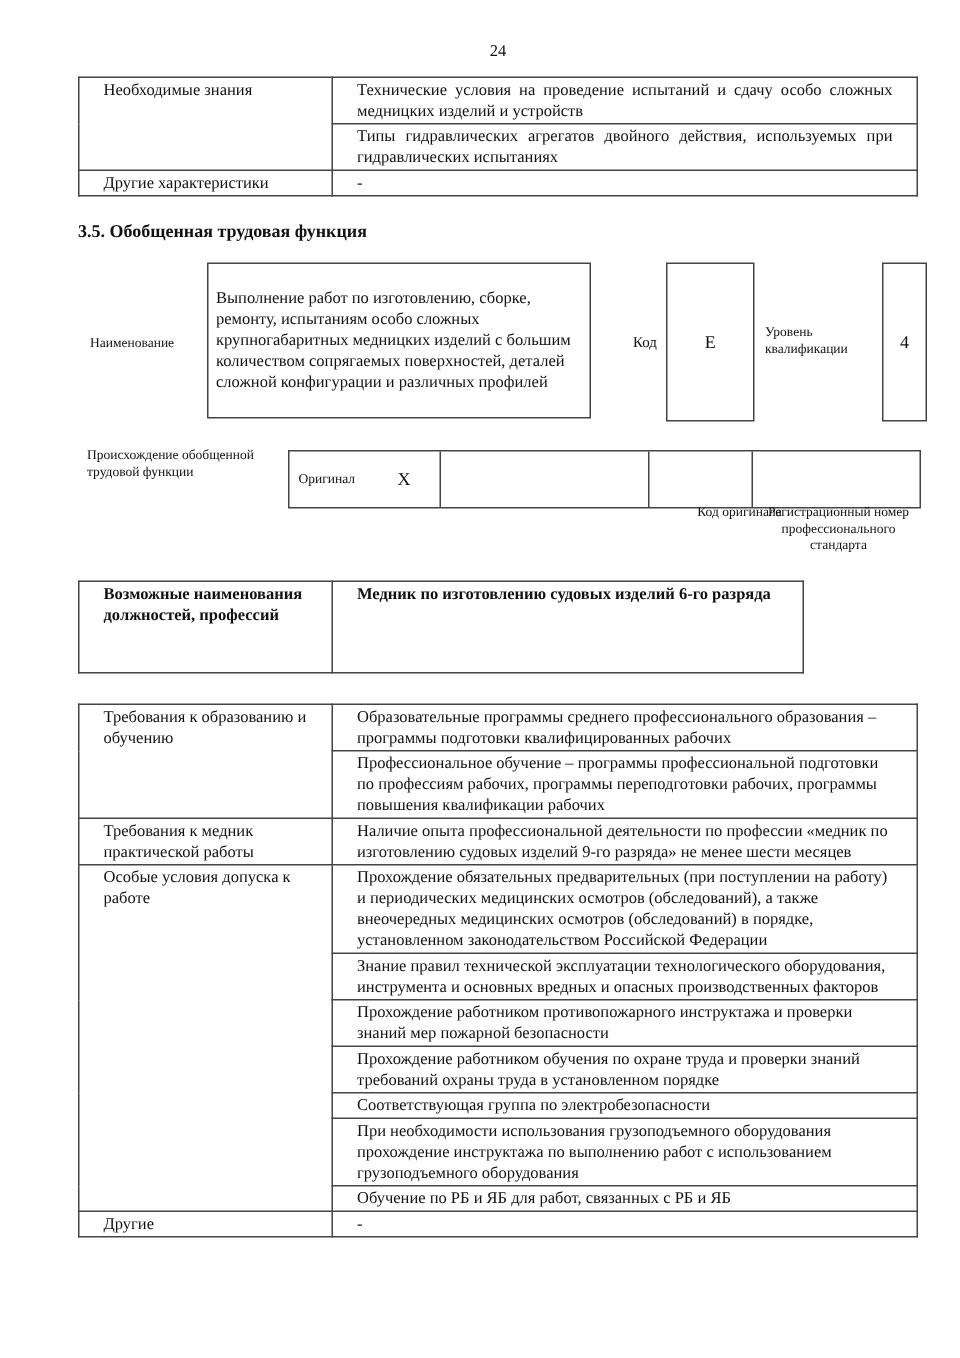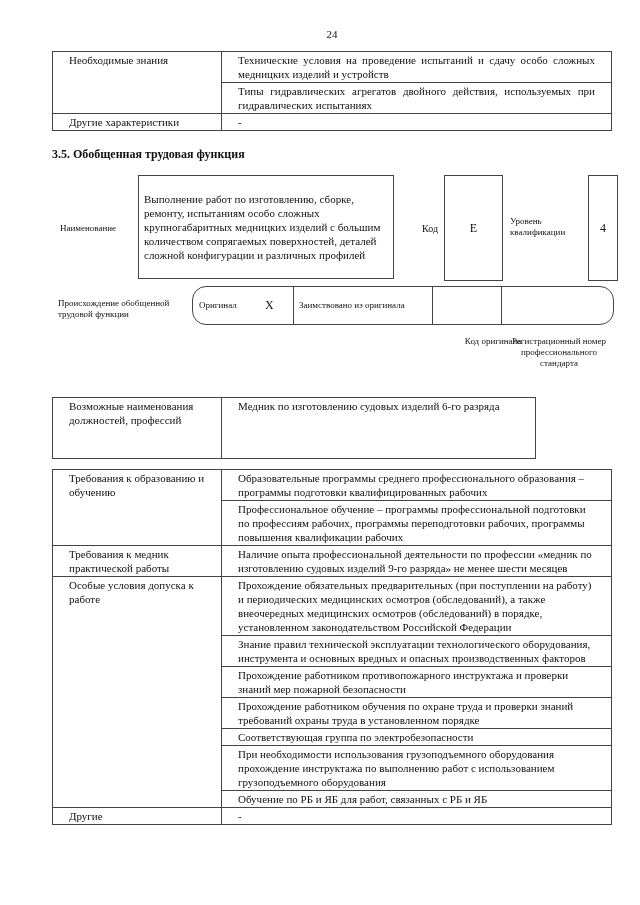--- a/index.html
+++ b/index.html
@@ -16,25 +16,25 @@
   .small { font-size:9px; line-height:11px; }
   .box { border:1px solid #444; }
   .name-label { left:60px; top:223px; }
   .name-box { left:138px; top:175px; width:256px; height:104px; padding:16px 5px; box-sizing:border-box;
               font-size:11px; line-height:14px; }
   .kod-label { left:402px; top:223px; font-size:10px;margin-left:20px; }
   .kod-box { left:444px; top:175px; width:57px; height:104px; display:flex; align-items:center; justify-content:center; font-size:12px; }
   .lvl-label { left:510px; top:216px; }
   .lvl-box { left:588px; top:175px; width:28px; height:104px; display:flex; align-items:center; justify-content:center; font-size:12px; }
   .origin-label { left:58px; top:298px; width:120px; }
-  .origin-row { left:192px; top:286px; width:420px; height:37px; border-top:1px solid #444; border-bottom:1px solid #444; border-left:1px solid #444; border-right:1px solid #444;border-radius:14px; }
+  .origin-row { left:192px; top:300px; width:420px; height:37px; border-top:1px solid #444; border-bottom:1px solid #444; border-left:1px solid #444; border-right:1px solid #444; }
   .o-cell { position:absolute; top:0; height:37px; display:flex; align-items:center; }
   .o-div { position:absolute; top:0; width:1px; height:37px; background:#444; }
   .cap { text-align:center; }
-  .t3 { left:52px; top:397px; width:484px; }
+  .t3 { left:52px; top:387px; width:484px;font-weight:bold; }
   .t3 td.l { width:136px; height:58px; }
   .t4 { left:52px; top:469px; width:560px; }
   .t4 td.l { width:136px; }
 </style>
 </head>
 <body>
 
 <div class="abs page-num">24</div>
 
 <table class="abs t1">
@@ -60,21 +60,20 @@
 <div class="abs kod-label">Код</div>
 <div class="abs box kod-box">E</div>
 <div class="abs small lvl-label" style="width:72px">Уровень квалификации</div>
 <div class="abs box lvl-box">4</div>
 
 <div class="abs small origin-label">Происхождение обобщенной трудовой функции</div>
 <div class="abs origin-row">
   <div class="o-cell small" style="left:6px;">Оригинал</div>
   <div class="o-cell" style="left:72px;font-size:12px;">X</div>
   <div class="o-div" style="left:100px;"></div>
-  <div class="o-cell small" style="left:106px;width:120px;">Заимствовано из оригинала</div>
   <div class="o-div" style="left:239px;"></div>
   <div class="o-div" style="left:308px;"></div>
 </div>
 <div class="abs small cap" style="left:431px;top:336px;width:70px;margin-left:27px;">Код оригинала</div>
 <div class="abs small cap" style="left:503px;top:336px;width:112px;">Регистрационный номер профессионального стандарта</div>
 
 <table class="abs t3">
   <tbody>
       <tr>
     <td class="l">Возможные наименования должностей, профессий</td>

